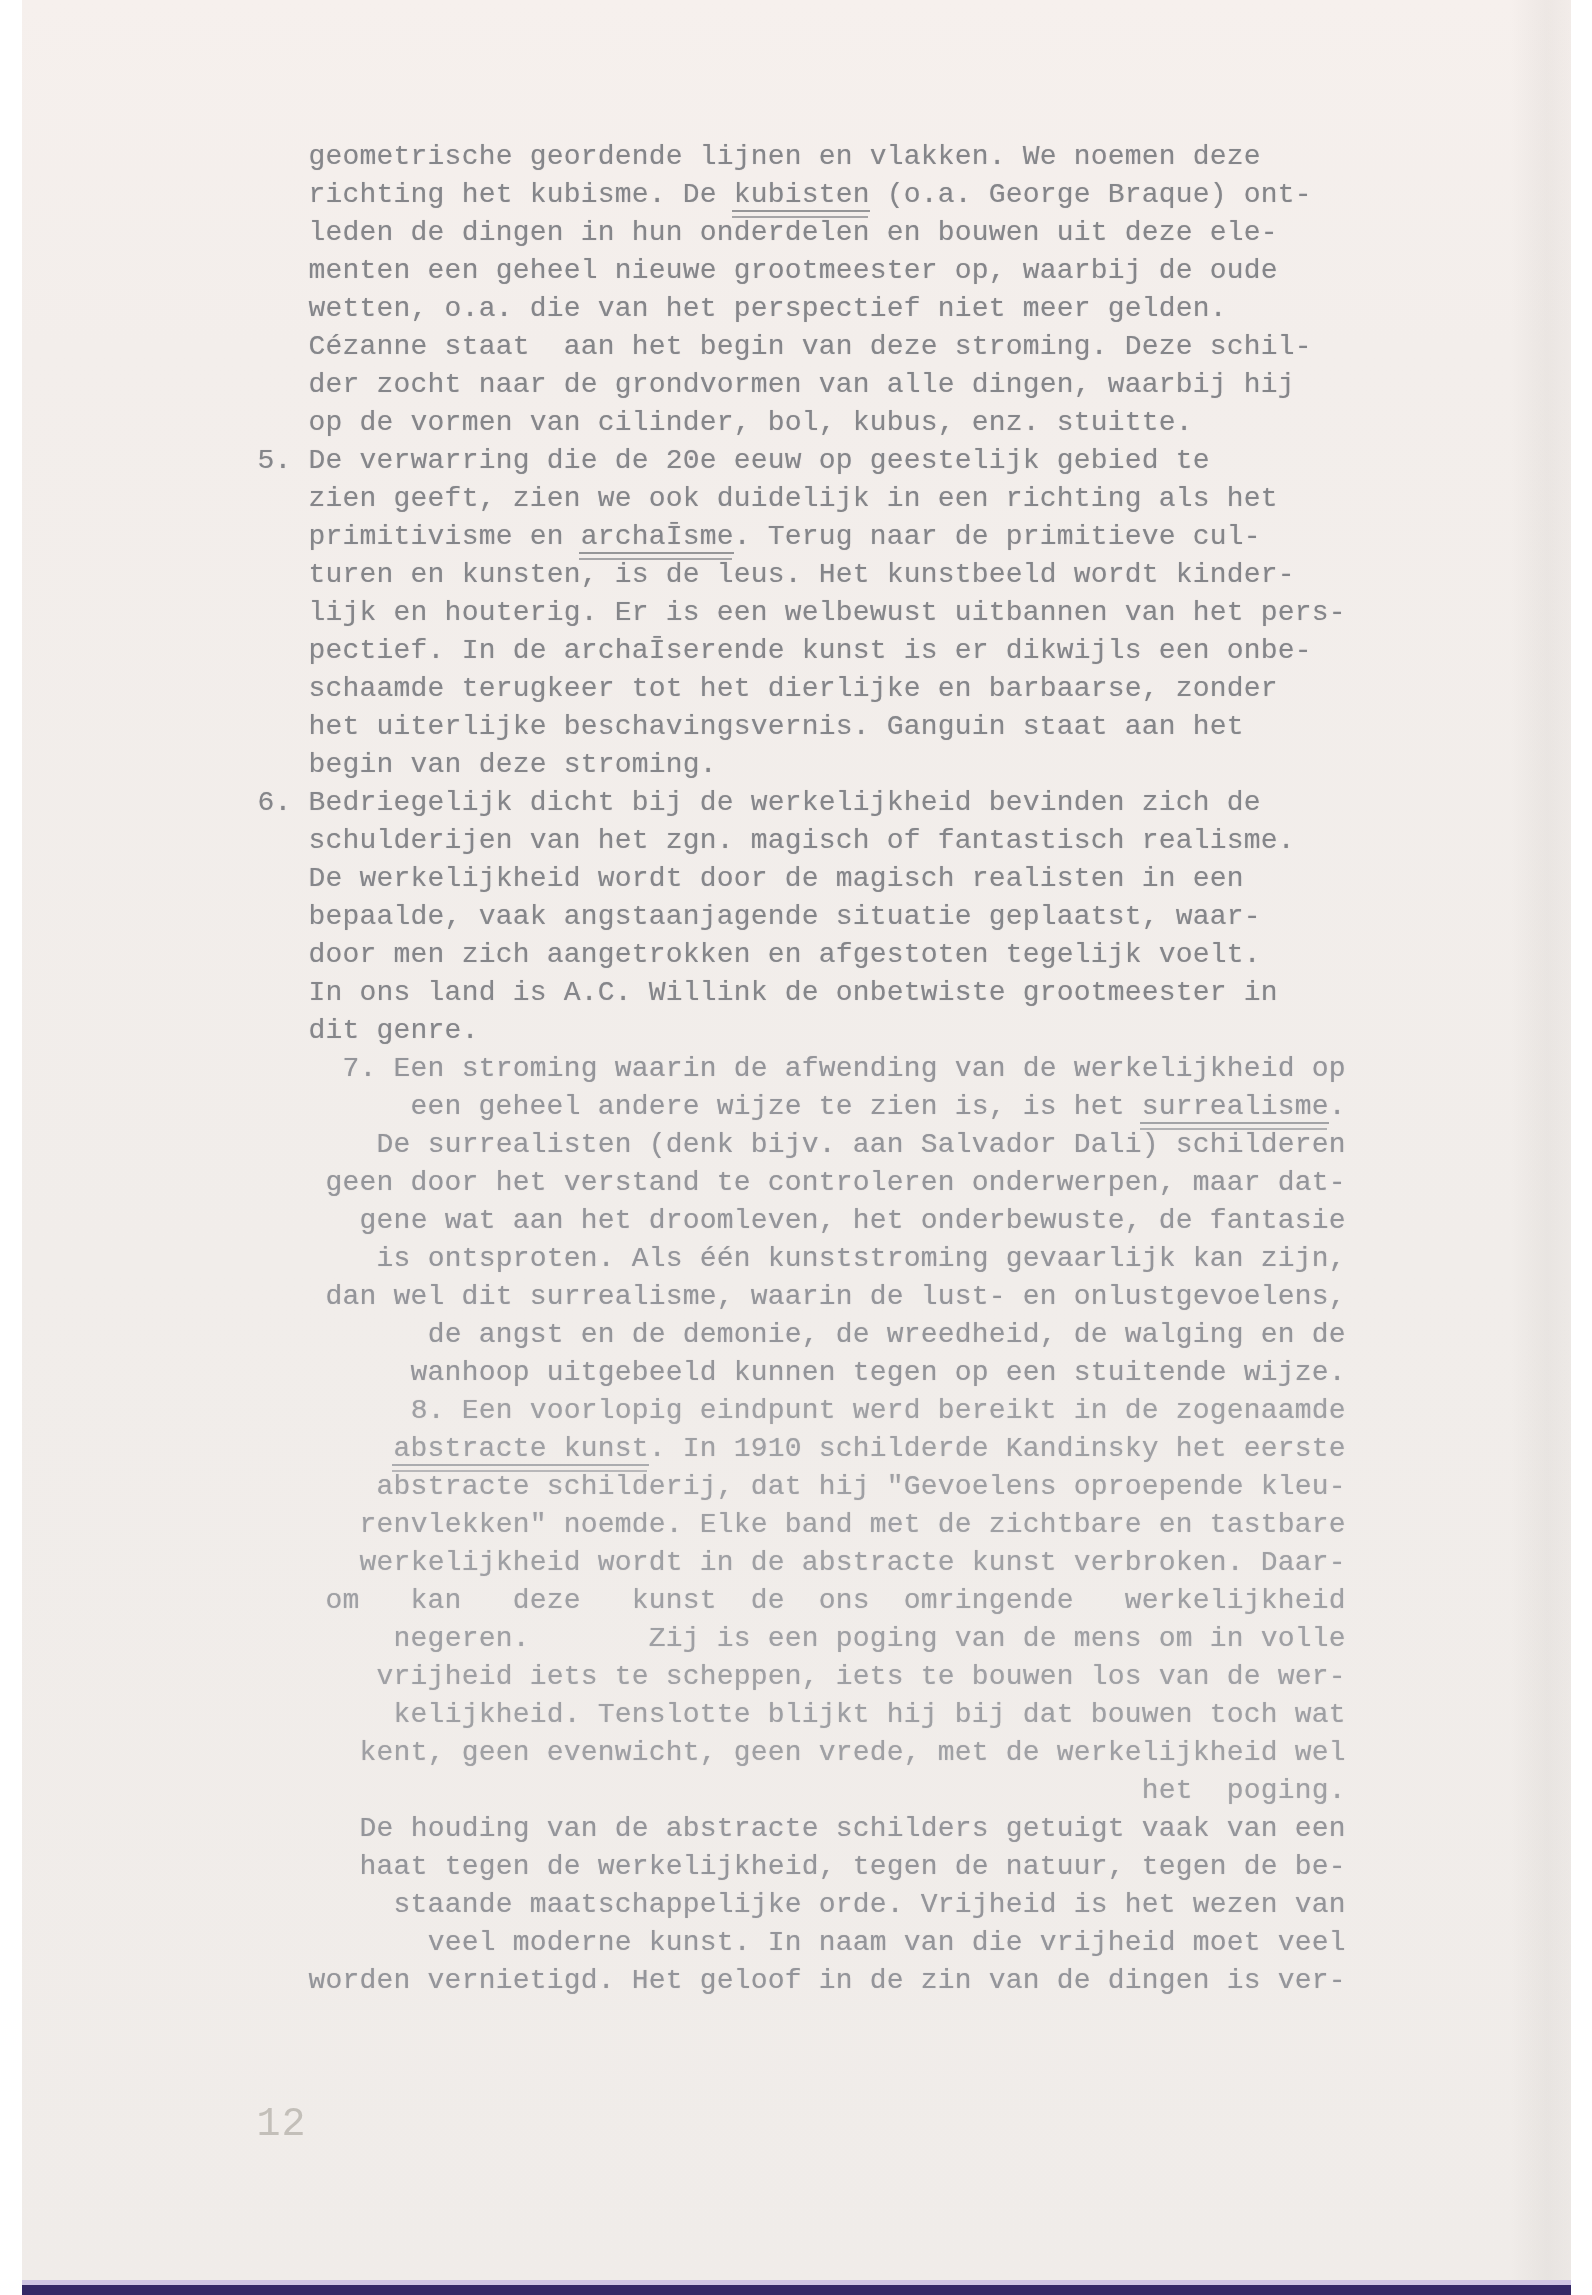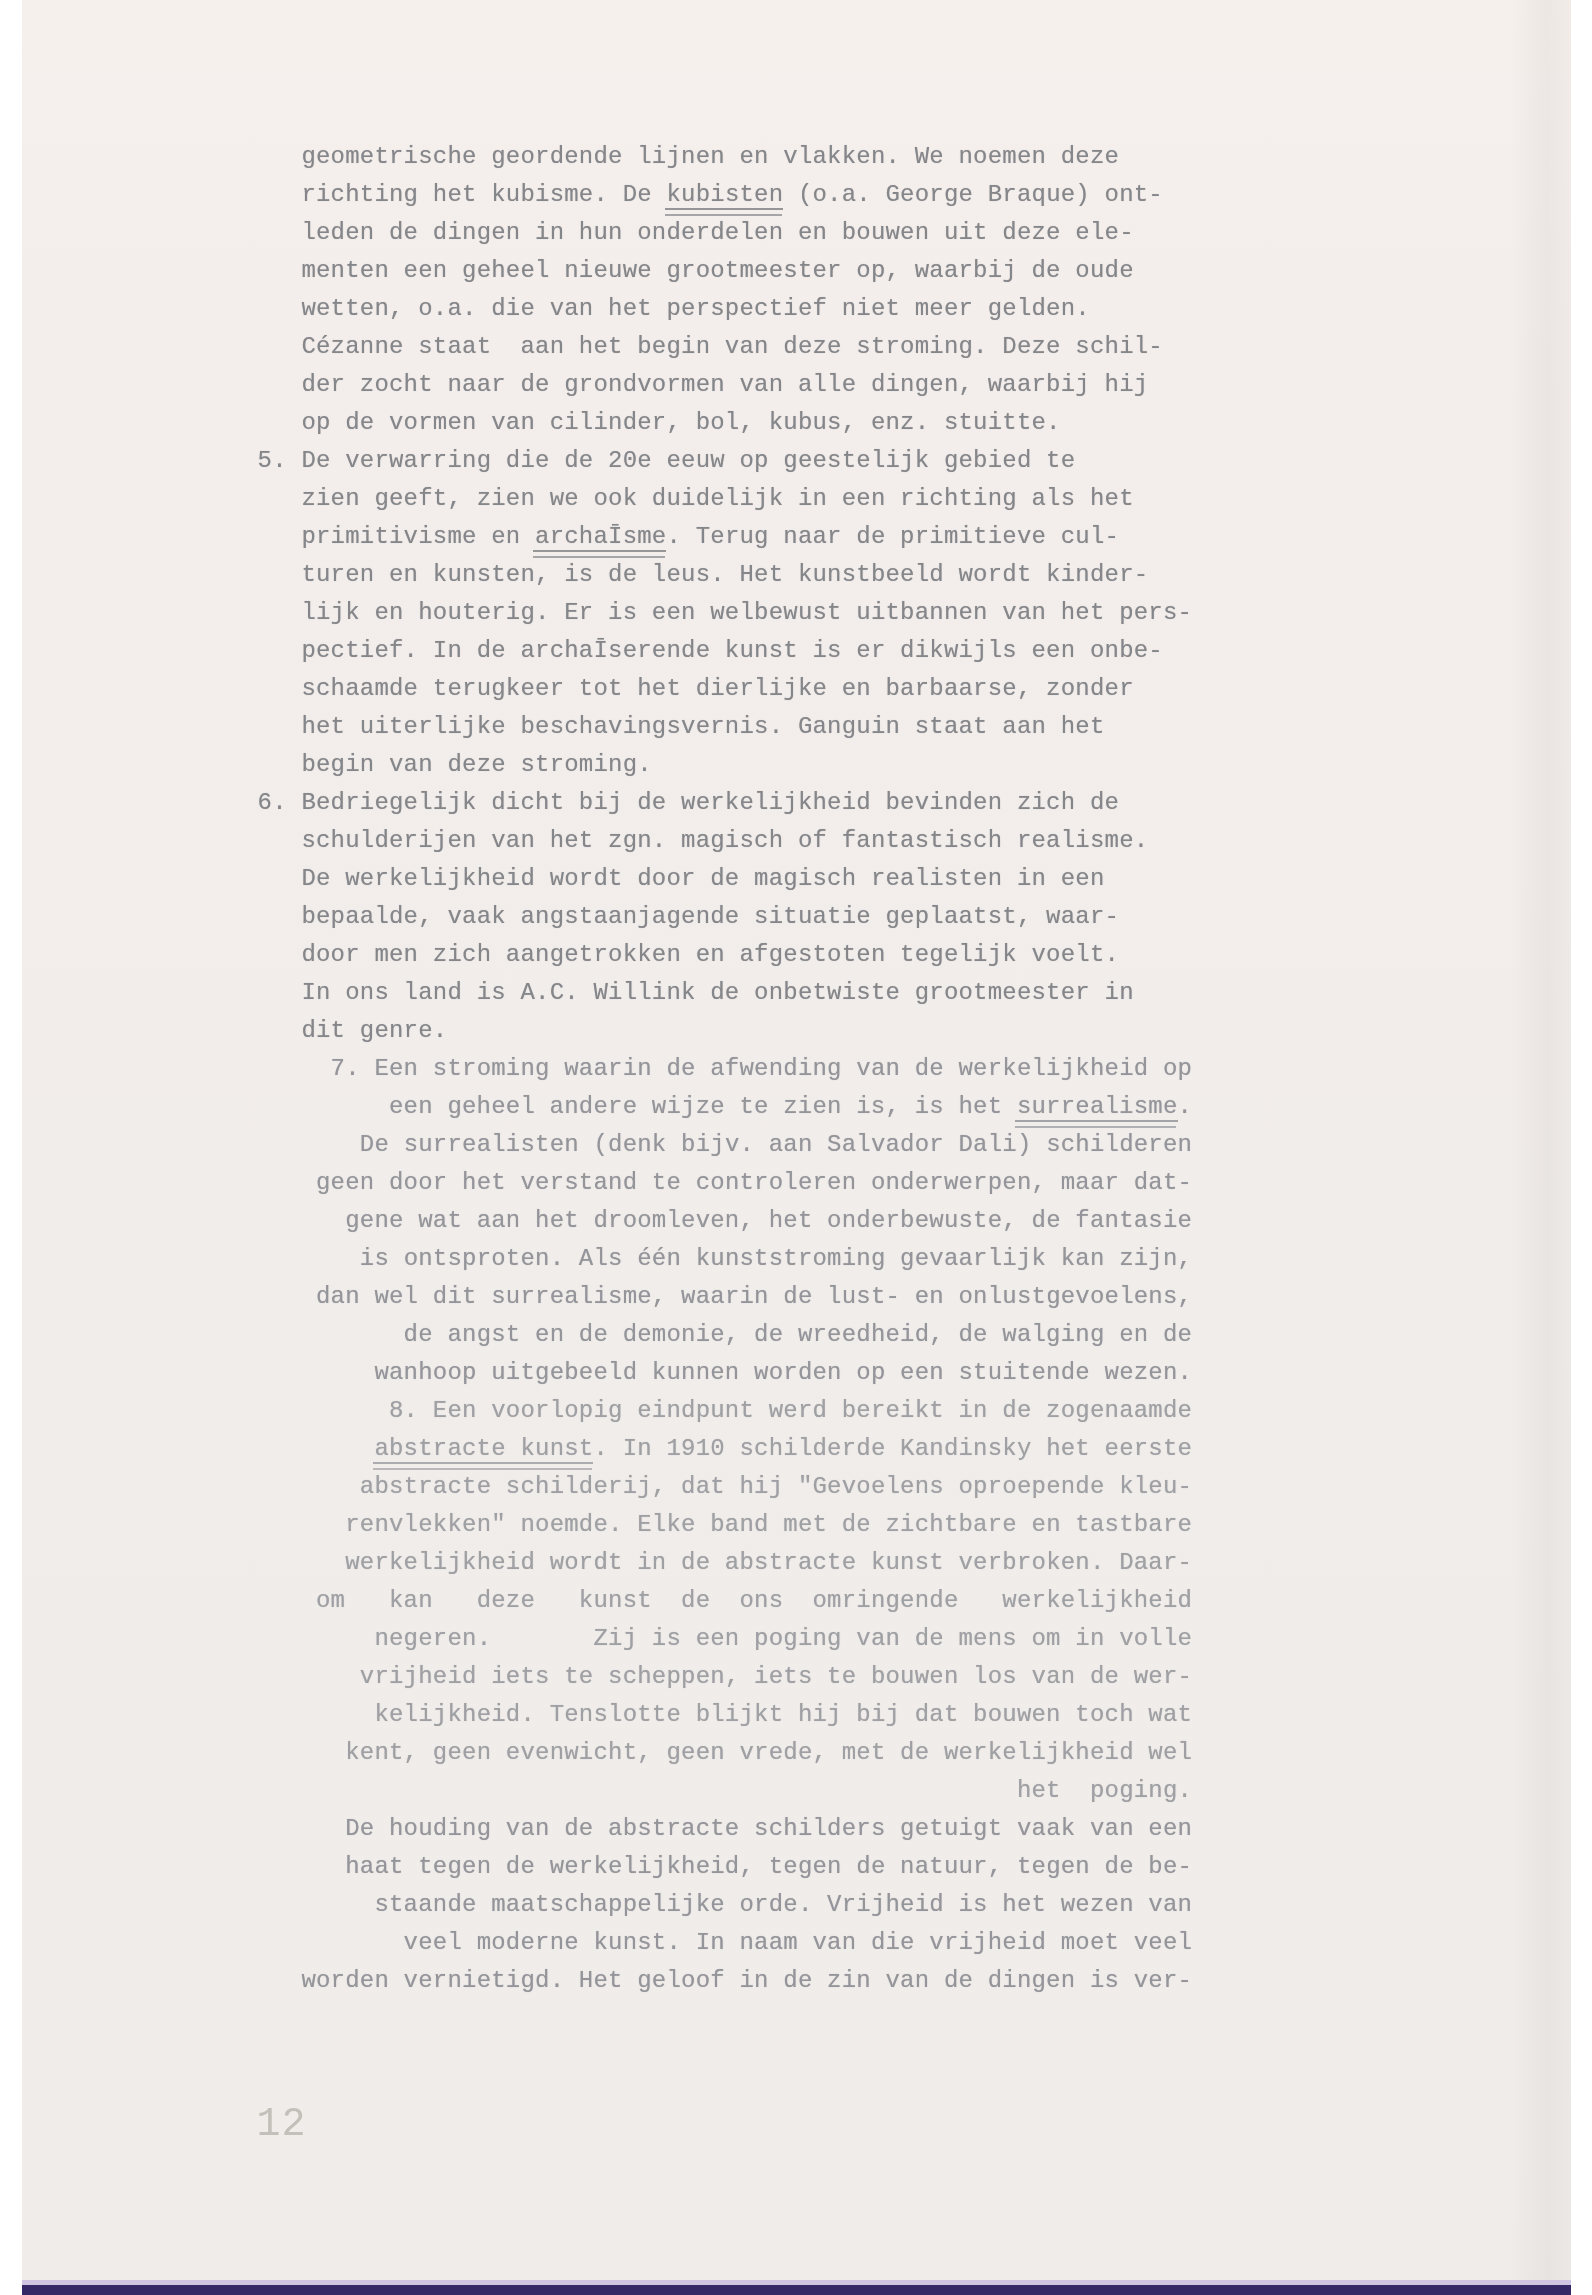--- a/index.html
+++ b/index.html
@@ -15,21 +15,21 @@
     left: 21.6px; top: 0; width: 1549px; height: 2295px;
     background: linear-gradient(180deg, #f6f0ed 0%, #f3eeeb 15%, #f1edea 55%, #f0ece9 100%);
   }
   .page .right-shade {
     position: absolute; top: 0; right: 0; width: 60px; height: 100%;
     background: linear-gradient(to right, rgba(120,115,110,0), rgba(120,115,110,0.07) 60%, rgba(120,115,110,0.03));
   }
   .textblock {
     position: absolute;
     left: 236px; top: 138px;
-    font-size: 24px;
+    font-size: 28px;
     line-height: 38px;
     letter-spacing: 0.2px;
     color: #85868a;
     text-shadow: 0 0 0.9px rgba(125,125,130,0.45);
   }
   .line { white-space: pre; height: 38px; }
   .line.t2 { color: #94959a; text-align: right; }
   .line.t3 { color: #9fa0a4; text-align: right; }
   .ul { position: relative; }
   .ul::before {
@@ -87,21 +87,21 @@
       <div class="line"><span>   In ons land is A.C. Willink de onbetwiste grootmeester in</span></div>
       <div class="line"><span>   dit genre.</span></div>
       <div class="line t2"><span>7. Een stroming waarin de afwending van de werkelijkheid op</span></div>
       <div class="line t2"><span>   een geheel andere wijze te zien is, is het </span><span class="ul">surrealisme</span><span>.</span></div>
       <div class="line t2"><span>   De surrealisten (denk bijv. aan Salvador Dali) schilderen</span></div>
       <div class="line t2"><span>   geen door het verstand te controleren onderwerpen, maar dat-</span></div>
       <div class="line t2"><span>   gene wat aan het droomleven, het onderbewuste, de fantasie</span></div>
       <div class="line t2"><span>   is ontsproten. Als één kunststroming gevaarlijk kan zijn,</span></div>
       <div class="line t2"><span>   dan wel dit surrealisme, waarin de lust- en onlustgevoelens,</span></div>
       <div class="line t2"><span>   de angst en de demonie, de wreedheid, de walging en de</span></div>
-      <div class="line t2"><span>   wanhoop uitgebeeld kunnen worden op een stuitende wezen.</span></div>
+      <div class="line t2"><span>   wanhoop uitgebeeld kunnen tegen op een stuitende wijze.</span></div>
       <div class="line t3"><span>8. Een voorlopig eindpunt werd bereikt in de zogenaamde</span></div>
       <div class="line t3"><span>   </span><span class="ul">abstracte kunst</span><span>. In 1910 schilderde Kandinsky het eerste</span></div>
       <div class="line t3"><span>   abstracte schilderij, dat hij "Gevoelens oproepende kleu-</span></div>
       <div class="line t3"><span>   renvlekken" noemde. Elke band met de zichtbare en tastbare</span></div>
       <div class="line t3"><span>   werkelijkheid wordt in de abstracte kunst verbroken. Daar-</span></div>
       <div class="line t3"><span>   om   kan   deze   kunst  de  ons  omringende   werkelijkheid</span></div>
       <div class="line t3"><span>   negeren.       Zij is een poging van de mens om in volle</span></div>
       <div class="line t3"><span>   vrijheid iets te scheppen, iets te bouwen los van de wer-</span></div>
       <div class="line t3"><span>   kelijkheid. Tenslotte blijkt hij bij dat bouwen toch wat</span></div>
       <div class="line t3"><span>   kent, geen evenwicht, geen vrede, met de werkelijkheid wel</span></div>

